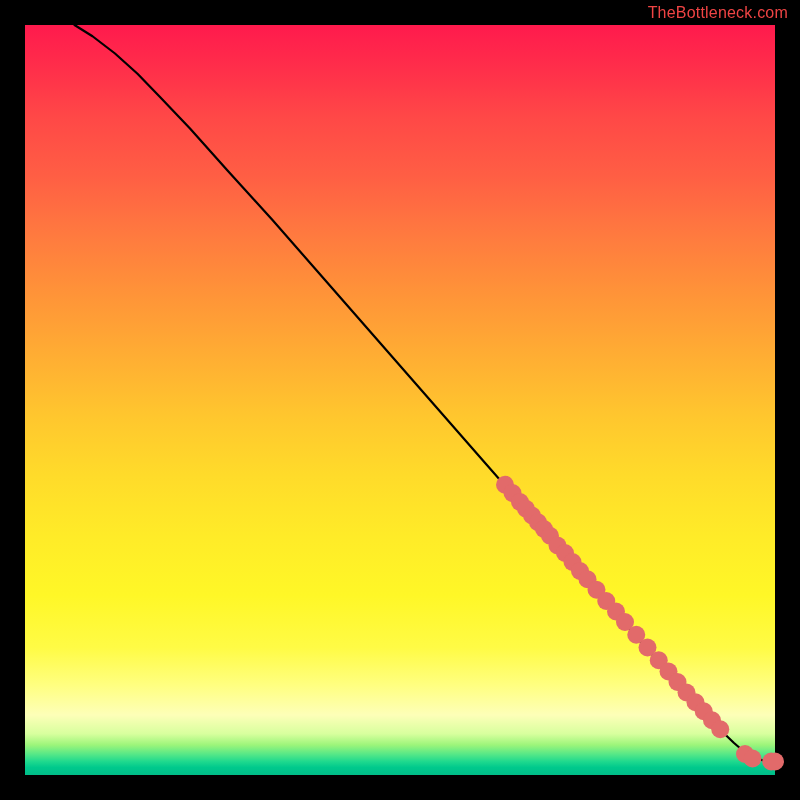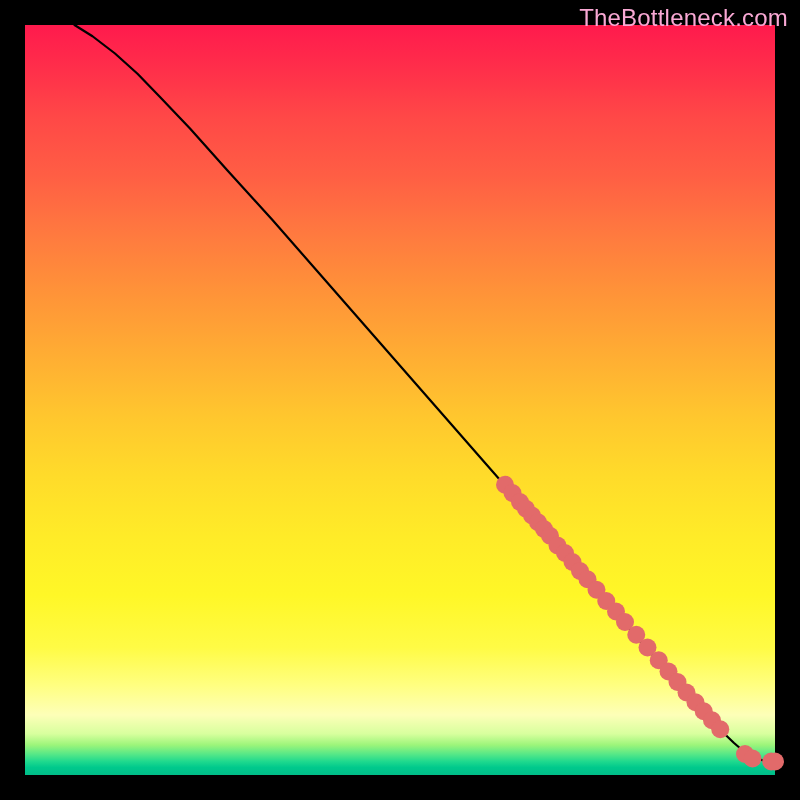--- a/index.html
+++ b/index.html
@@ -46,22 +46,22 @@
       #1fd98e 98.2%,
       #00c98c 99%,
       #00bd88 100%
     );
   }
   .watermark {
     position: absolute;
     top: 4px;
     right: 12px;
     font-family: Arial, Helvetica, sans-serif;
-    font-size: 24px;
-    color: #f9a8d4;
+    font-size: 16px;
+    color: #ef4444;
     letter-spacing: 0.2px;
     user-select: none;
   }
   svg.overlay {
     position: absolute;
     left: 25px;
     top: 25px;
     width: 750px;
     height: 750px;
     overflow: visible;

